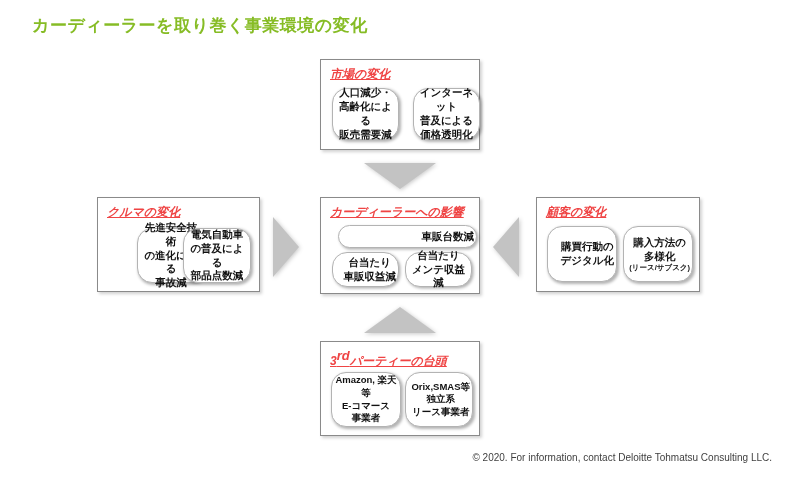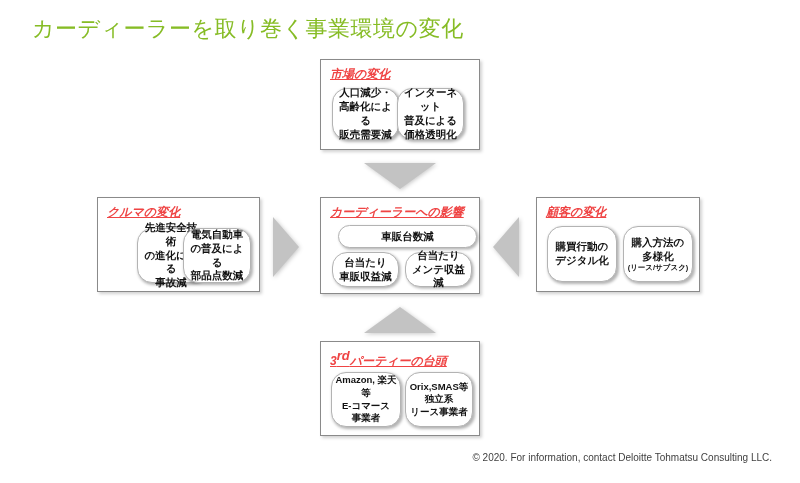--- a/index.html
+++ b/index.html
@@ -14,22 +14,22 @@
     font-family: "Liberation Sans", "DejaVu Sans", sans-serif;
     color: #1a1a1a;
     overflow: hidden;
   }
 
   
   .page-title {
     position: absolute;
     left: 32px;
     top: 14px;
-    font-size: 22px;
-    font-weight: normal;
+    font-size: 17px;
+    font-weight: bold;
     color: #86bc25;
     letter-spacing: 0.5px;
     white-space: nowrap;
   }
 
   
   .group-box {
     position: absolute;
     background: #ffffff;
     border: 1px solid #8a8a8a;
@@ -56,21 +56,21 @@
   
   .pill {
     position: absolute;
     box-sizing: border-box;
     border: 1px solid #b3b3b3;
     border-radius: 15px;
     background: #ffffff;
     box-shadow: 1.5px 1.5px 3px rgba(0,0,0,0.30);
     display: flex;
     align-items: center;
-    justify-content: center;
+    justify-content: flex-end;
     text-align: center;
     font-size: 10.5px;
     font-weight: bold;
     line-height: 1.32;
     color: #111111;
     padding: 0 2px;
   }
   .pill .sub {
     display: block;
     font-size: 7.5px;
@@ -81,21 +81,21 @@
 
   
   #box-market   { left: 320px; top: 59px;  width: 160px; height: 91px; }
   #box-car      { left: 97px;  top: 197px; width: 163px; height: 95px; }
   #box-center   { left: 320px; top: 197px; width: 160px; height: 97px; }
   #box-customer { left: 536px; top: 197px; width: 164px; height: 95px; padding-left: 43px; }
   #box-third    { left: 320px; top: 341px; width: 160px; height: 95px; }
 
   
   #pill-market-1 { left: 11px; top: 28px; width: 67px; height: 52px; }
-  #pill-market-2 { left: 76px; top: 28px; width: 67px; height: 52px; }
+  #pill-market-2 { left: 92px; top: 28px; width: 67px; height: 52px; }
 
   
   #pill-car-1 { left: 10px; top: 30px; width: 68px; height: 55px; margin-left: 29px; }
   #pill-car-2 { left: 85px; top: 30px; width: 68px; height: 55px; }
 
   
   #pill-center-top { left: 17px; top: 27px; width: 139px; height: 23px; }
   #pill-center-1   { left: 11px; top: 54px; width: 67px; height: 35px; }
   #pill-center-2   { left: 84px; top: 54px; width: 67px; height: 35px; }
 

